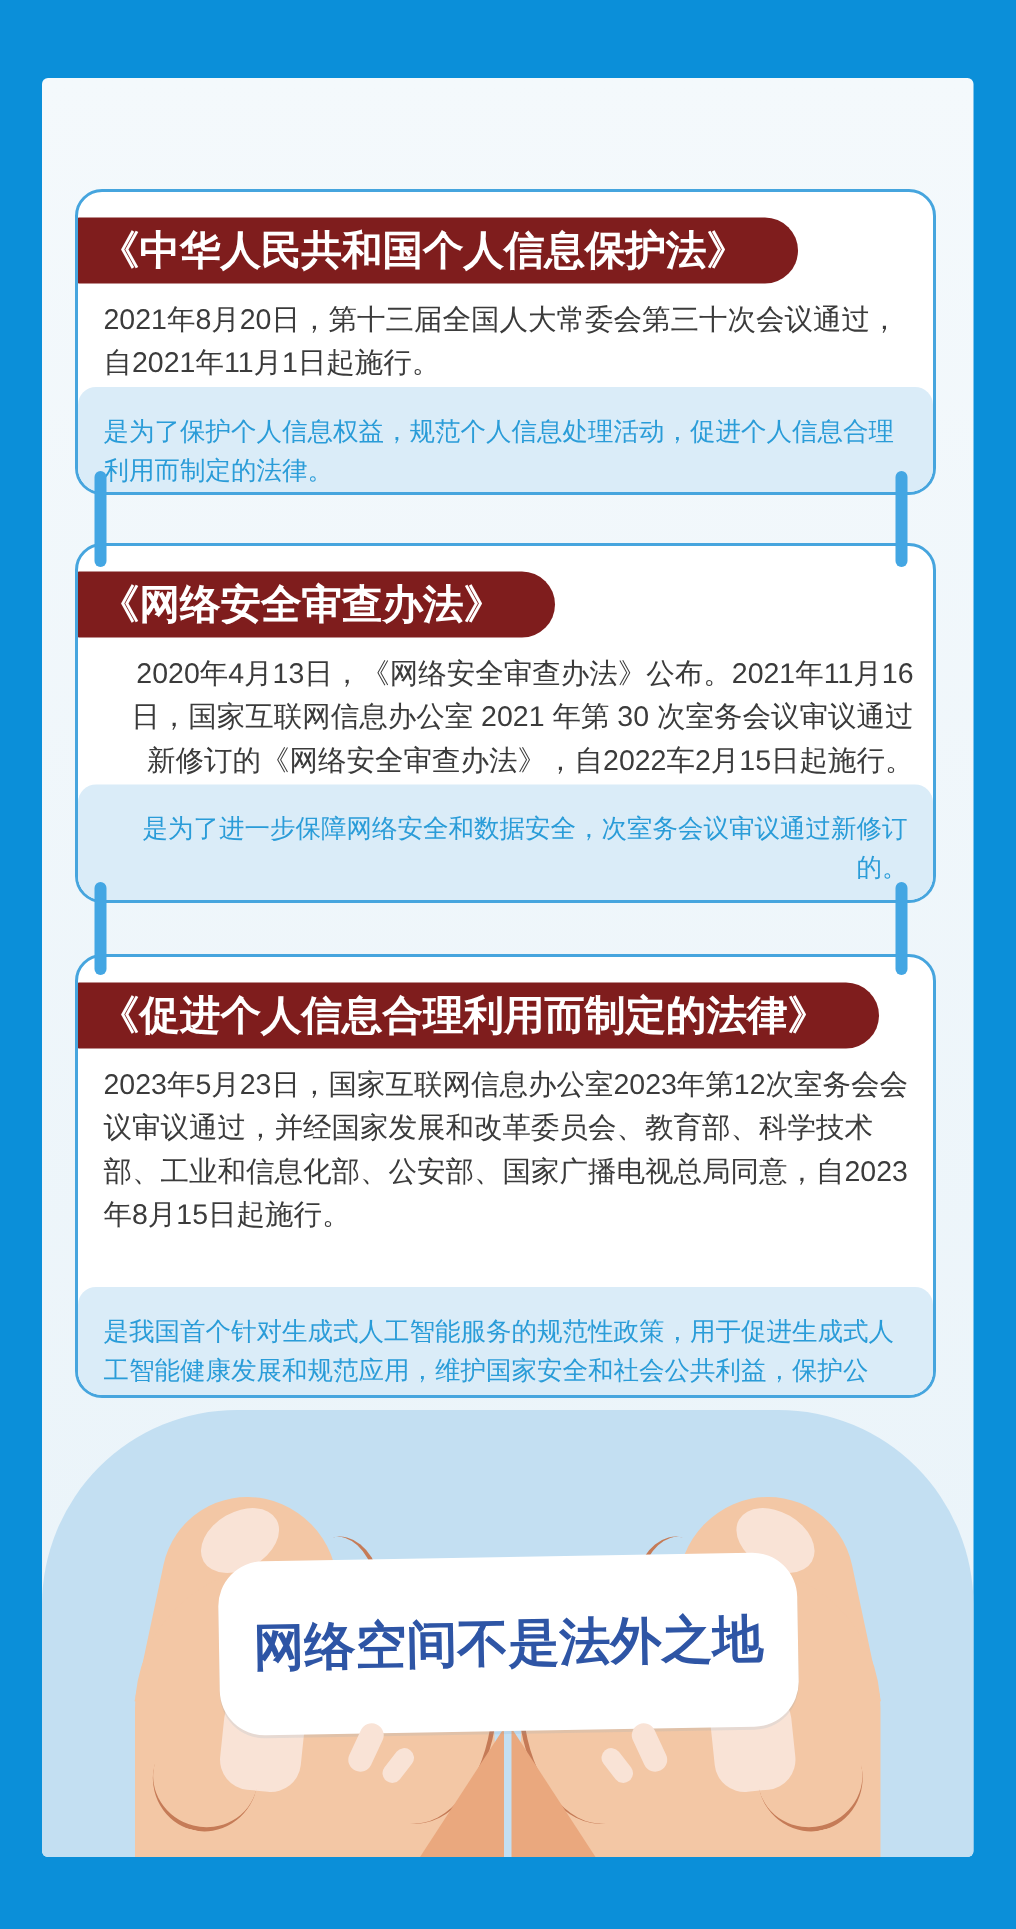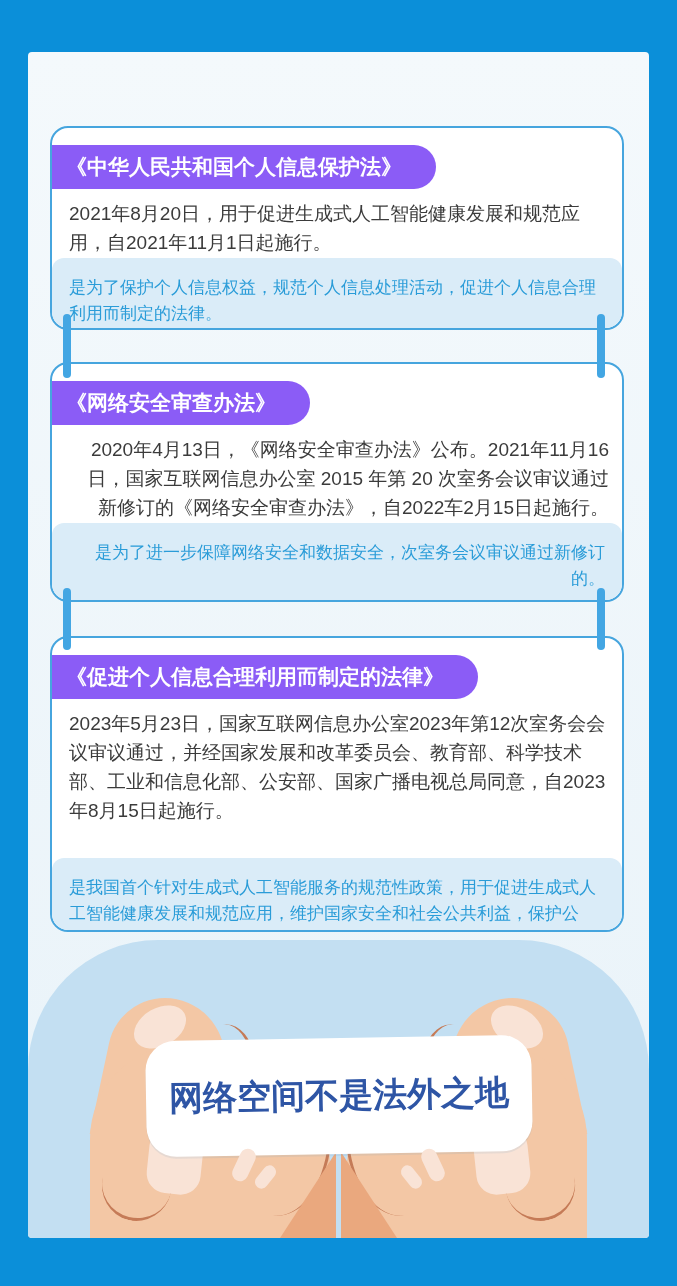--- a/index.html
+++ b/index.html
@@ -17,21 +17,21 @@
   .card{
     position:absolute;left:22px;width:574px;box-sizing:border-box;
     background:#ffffff;border:2px solid #46a5de;border-radius:18px;
     overflow:hidden;
   }
   .card.c1{top:74px;height:204px;}
   .card.c2{top:310px;height:240px;text-align:right;}
   .card.c3{top:584px;height:296px;}
   .pill{
     position:absolute;left:-2px;top:17px;display:inline-block;
-    background:#8b5cf6;color:#ffffff;font-weight:bold;font-size:21px;
+    background:#7f1d1d;color:#ffffff;font-weight:bold;font-size:27px;
     height:44px;line-height:44px;padding:0 34px 0 16px;
     border-radius:3px 24px 24px 3px;white-space:nowrap;font-family:Liberation Serif, serif;
   }
   .body-text{
     position:absolute;left:17px;right:13px;top:72px;
     font-size:19px;line-height:1.52;color:#3b3b3b;
   }
   .note{
     position:absolute;left:0;right:0;bottom:0;box-sizing:border-box;
     background:#daecf8;border-radius:12px 12px 15px 15px;
@@ -106,32 +106,32 @@
 </style>
 </head>
 <body>
 
 <div class="panel">
 
   <div class="card c1">
     <div class="pill">
       <span>《中华人民共和国个人信息保护法》</span>
     </div>
-    <div class="body-text">2021年8月20日，用于促进生成式人工智能健康发展和规范应用，自2021年11月1日起施行。</div>
+    <div class="body-text">2021年8月20日，第十三届全国人大常委会第三十次会议通过，自2021年11月1日起施行。</div>
     <div class="note n1">是为了保护个人信息权益，规范个人信息处理活动，促进个人信息合理利用而制定的法律。</div>
   </div>
 
   <div class="conn p1l"></div>
   <div class="conn p1r"></div>
 
   <div class="card c2">
     <div class="pill">
       <span>《网络安全审查办法》</span>
     </div>
-    <div class="body-text">2020年4月13日，《网络安全审查办法》公布。2021年11月16日，国家互联网信息办公室 2015 年第 20 次室务会议审议通过新修订的《网络安全审查办法》，自2022车2月15日起施行。</div>
+    <div class="body-text">2020年4月13日，《网络安全审查办法》公布。2021年11月16日，国家互联网信息办公室 2021 年第 30 次室务会议审议通过新修订的《网络安全审查办法》，自2022车2月15日起施行。</div>
     <div class="note n2">是为了进一步保障网络安全和数据安全，次室务会议审议通过新修订的。</div>
   </div>
 
   <div class="conn p2l"></div>
   <div class="conn p2r"></div>
 
   <div class="card c3">
     <div class="pill">
       <span>《促进个人信息合理利用而制定的法律》</span>
     </div>

